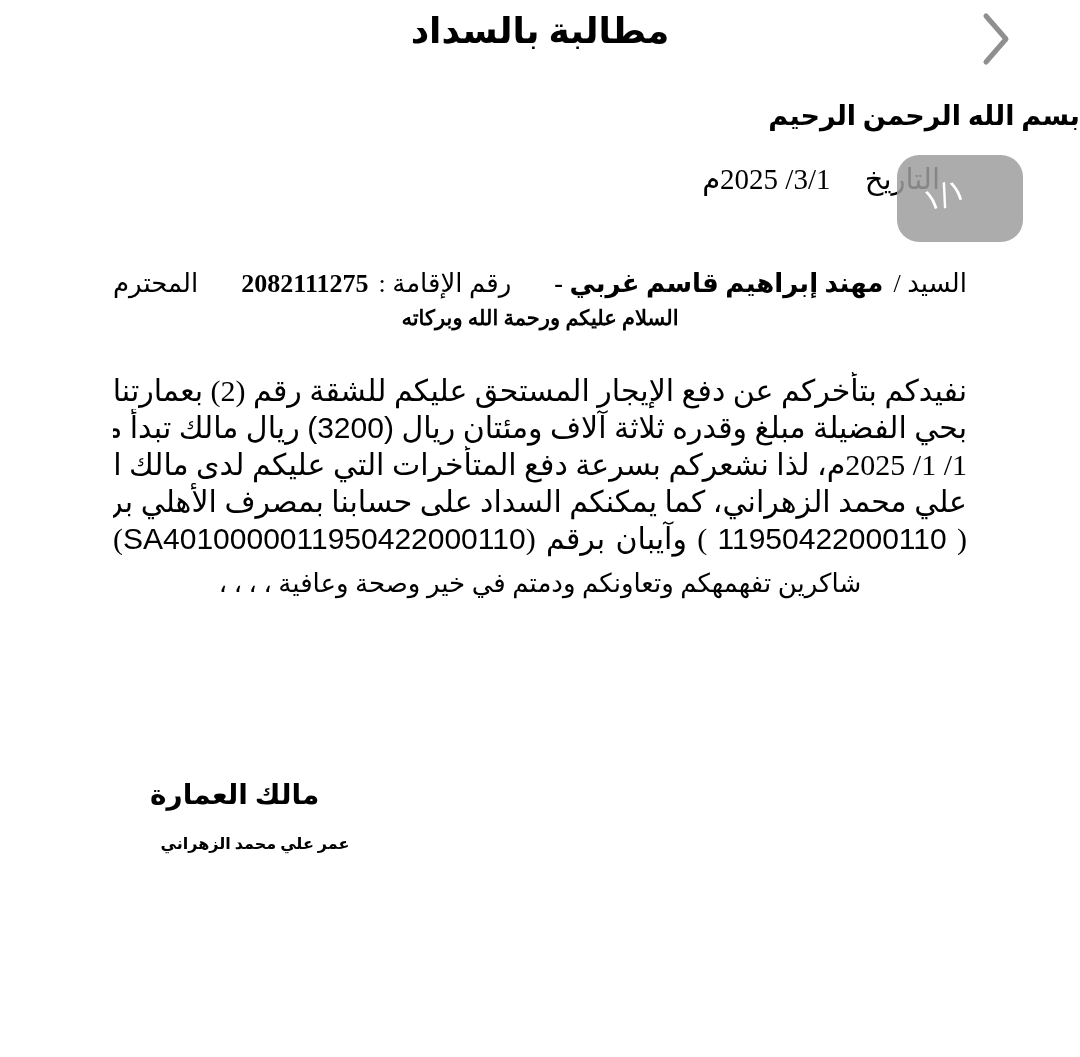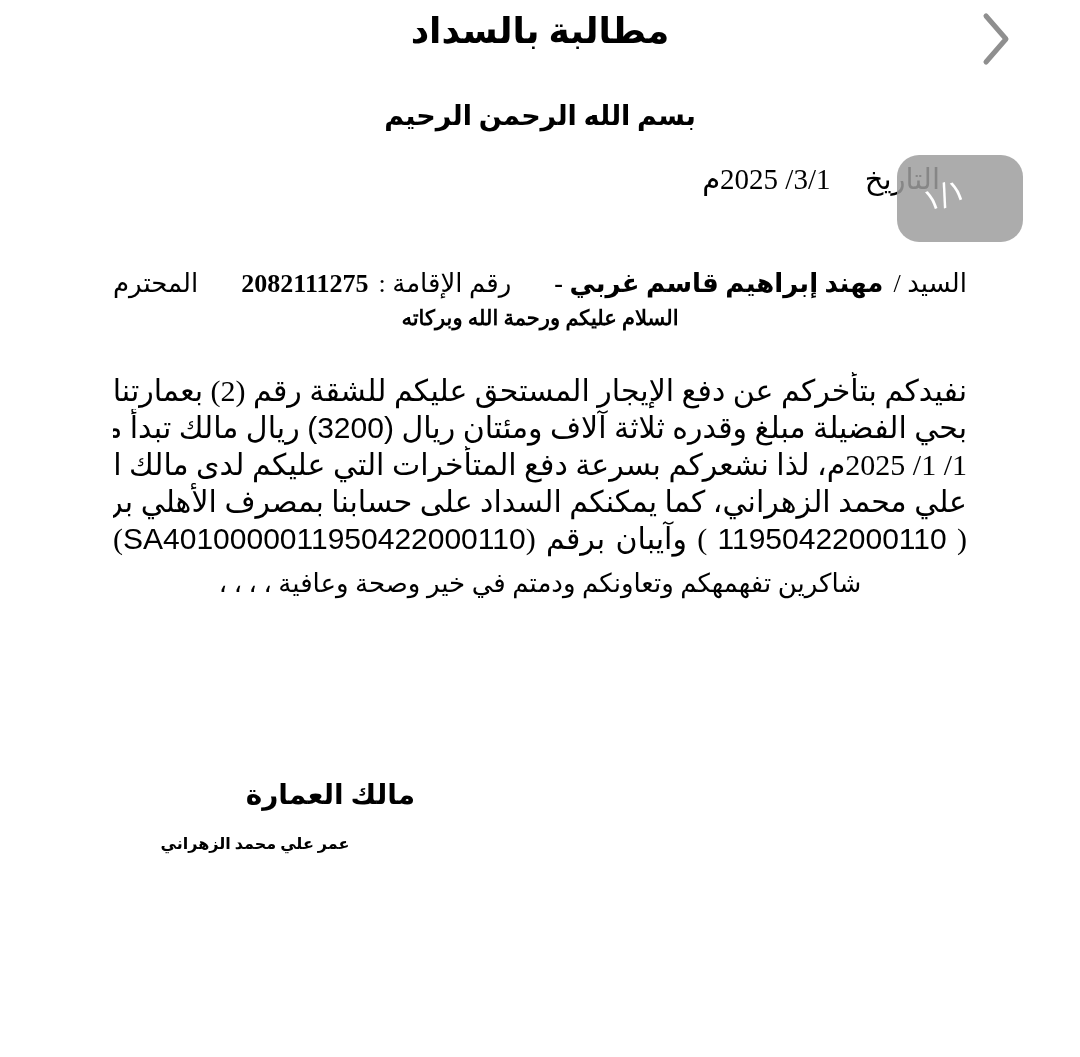--- a/index.html
+++ b/index.html
@@ -9,21 +9,21 @@
     font-family:"Liberation Serif","DejaVu Sans",serif;
   }
   .center{left:0;right:0;text-align:center;}
   .abs{position:absolute;}
   .ar{direction:rtl;unicode-bidi:plaintext;}
   .serif{font-family:"Liberation Serif","DejaVu Sans",serif;}
   .sans{font-family:"Liberation Sans","DejaVu Sans",sans-serif;}
 
   #doc-title{top:10px;font-size:36px;font-weight:bold;}
   #nav-chevron{left:980px;top:10px;width:34px;height:56px;background:none;border:none;padding:0;cursor:pointer;}
-  #bismillah{top:100px;font-size:27px;font-weight:bold;}
+  #bismillah{top:100px;font-size:27px;font-weight:bold;text-align:right;}
 
   #date-line{top:162px;right:140px;direction:rtl;font-size:29px;white-space:nowrap;}
   #date-line bdo{margin-right:27px;}
 
   #page-badge{
     left:897px;top:155px;width:126px;height:87px;border-radius:22px;
     background:rgba(157,157,157,0.85);
   }
   #page-badge .badge-text{
     position:absolute;left:26px;top:22px;color:#ffffff;font-size:30px;
@@ -38,21 +38,21 @@
 
   #salam{top:306px;font-size:21px;font-weight:bold;font-family:Liberation Serif, serif;}
 
   #body-paragraph{top:372px;left:113px;width:854px;}
   .body-line{
     direction:rtl;font-size:30px;line-height:37px;height:37px;
     text-align:justify;text-align-last:justify;white-space:nowrap;overflow:hidden;
   }
   #closing{top:568px;font-size:26px;font-weight:normal;}
 
-  #sig-role{top:778px;left:150px;width:265px;text-align:right;font-size:28px;font-weight:bold;direction:rtl;}
+  #sig-role{top:778px;left:150px;width:265px;text-align:left;font-size:28px;font-weight:bold;direction:rtl;}
   #sig-name{top:834px;left:110px;width:290px;text-align:center;font-size:16px;font-weight:bold;direction:rtl;white-space:nowrap;}
 </style>
 </head>
 <body>
 
 <div id="page">
 
   <div id="doc-title" class="abs center ar">مطالبة بالسداد</div>
 
   <button id="nav-chevron" class="abs">

